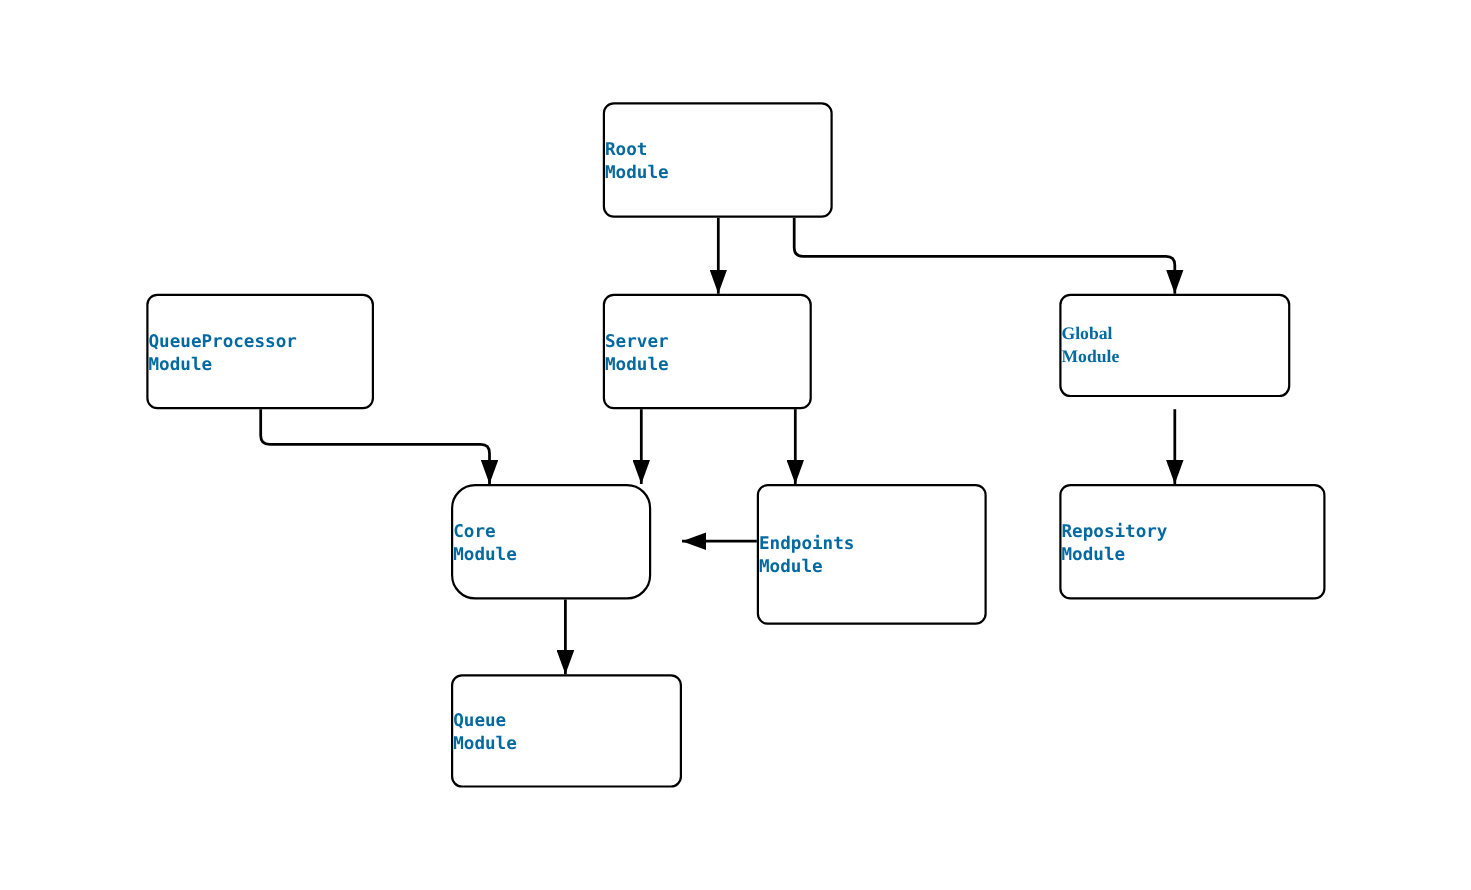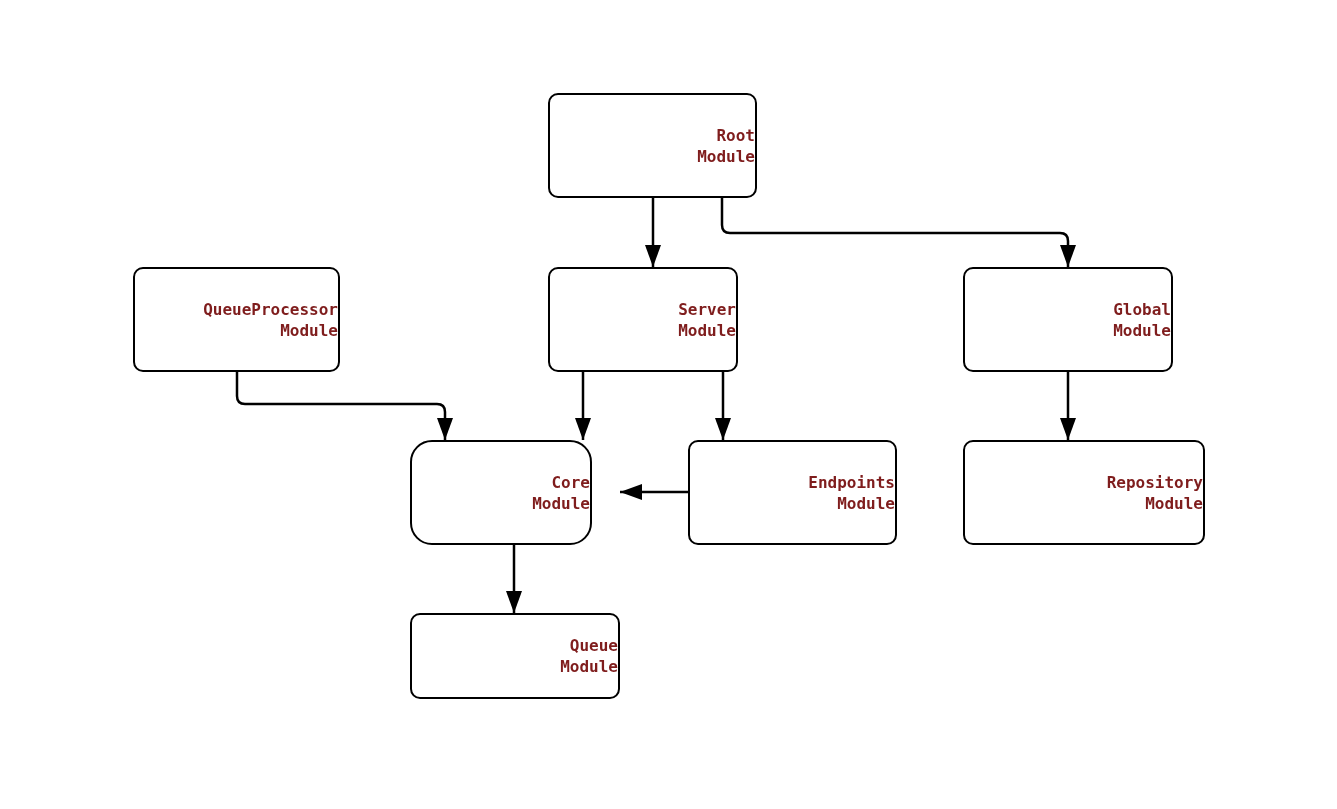--- a/index.html
+++ b/index.html
@@ -28,41 +28,41 @@
     stroke-width: 2.5px;
   }
   .node {
     position: absolute;
     box-sizing: border-box;
     background: #ffffff;
     border: 2.5px solid #000000;
     border-radius: 10px;
     display: flex;
     flex-direction: column;
-    align-items: flex-end;
+    align-items: flex-start;
     justify-content: center;
     text-align: center;
     font-size: 16px;
     font-weight: bold;
     line-height: 21px;
-    color: #7f1d1d;
+    color: #0369a1;
   }
   .node span {
     display: block;
     white-space: nowrap;
   }
   
   #node-root          { left: 548px; top:  93px; width: 209px; height: 105px; }
-  #node-queueprocessor{ left: 133px; top: 267px; width: 207px; height: 105px; padding-left: 28px; }
+  #node-queueprocessor{ left: 133px; top: 267px; width: 207px; height: 105px; }
   #node-server        { left: 548px; top: 267px; width: 190px; height: 105px; }
-  #node-global        { left: 963px; top: 267px; width: 210px; height: 105px; }
+  #node-global        { left: 963px; top: 267px; width: 210px; height: 94px; font-family: Liberation Serif, serif; }
   #node-core          { left: 410px; top: 440px; width: 182px; height: 105px; border-radius: 22px; }
-  #node-endpoints     { left: 688px; top: 440px; width: 209px; height: 105px; }
+  #node-endpoints     { left: 688px; top: 440px; width: 209px; height: 128px; }
   #node-repository    { left: 963px; top: 440px; width: 242px; height: 105px; }
-  #node-queue         { left: 410px; top: 613px; width: 210px; height: 86px; }
+  #node-queue         { left: 410px; top: 613px; width: 210px; height: 103px; }
 </style>
 </head>
 <body>
 
 <div class="canvas">
 
   <svg class="edges" viewBox="0 0 1337 809" xmlns="http://www.w3.org/2000/svg">
     <defs>
       <marker id="arrowhead" markerUnits="userSpaceOnUse" markerWidth="22" markerHeight="16" refX="22" refY="8" orient="auto">
         <path d="M0,0 L22,8 L0,16 Z" fill="#000000"></path>

